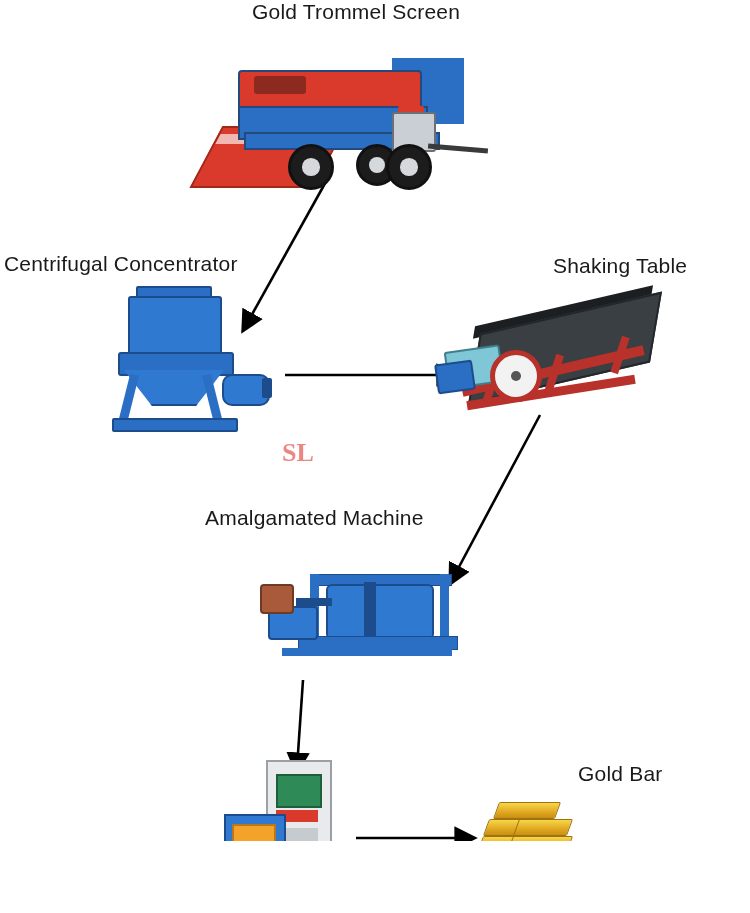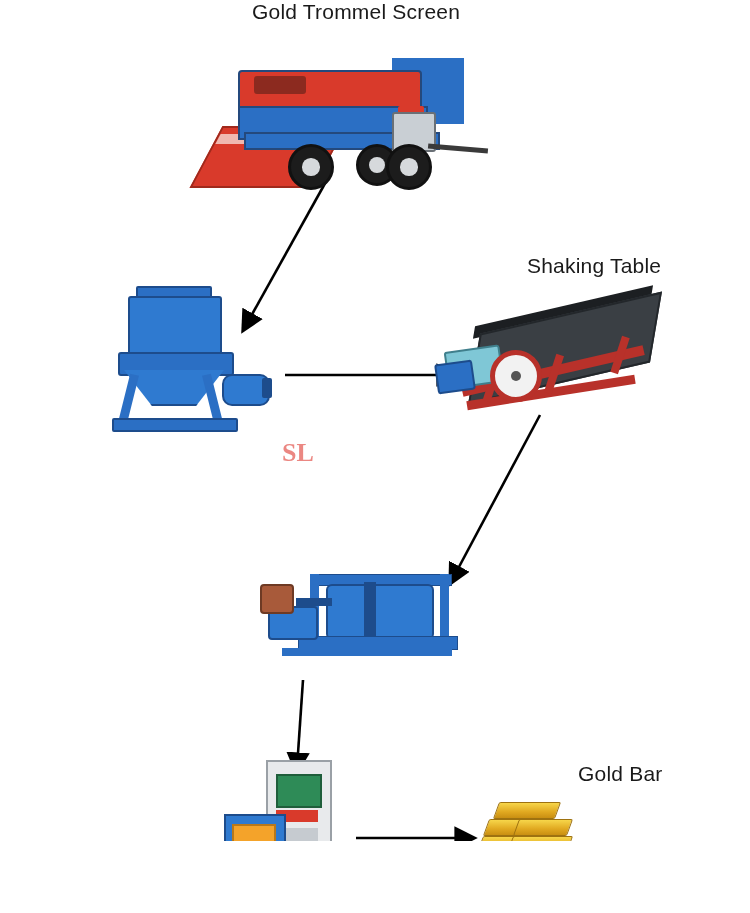--- a/index.html
+++ b/index.html
@@ -299,23 +299,25 @@
     </defs>
     <line x1="328" y1="178" x2="245" y2="327" stroke="#000" stroke-width="2.6" marker-end="url(#ah)"></line>
     <line x1="285" y1="375" x2="452" y2="375" stroke="#000" stroke-width="2.6" marker-end="url(#ah)"></line>
     <line x1="540" y1="415" x2="452" y2="580" stroke="#000" stroke-width="2.6" marker-end="url(#ah)"></line>
     <line x1="303" y1="680" x2="297" y2="768" stroke="#000" stroke-width="2.6" marker-end="url(#ah)"></line>
     <line x1="356" y1="838" x2="470" y2="838" stroke="#000" stroke-width="2.6" marker-end="url(#ah)"></line>
   </svg>
 
   <div class="label" style="left:252px; top:0px;">Gold  Trommel Screen</div>
 
-
-  <div class="label" style="left:527px; top:254px;">Shaking Table</div>
-
+  <div class="label" style="left:4px; top:252px;">Centrifugal Concentrator</div>
+
+  <div class="label" style="left:553px; top:254px;">Shaking Table</div>
+
+  <div class="label" style="left:205px; top:506px;">Amalgamated Machine</div>
 
 
   <div class="label" style="left:578px; top:762px;">Gold Bar</div>
 
   <div class="node trommel">
     <div class="tr-conveyor"></div>
     <div class="tr-conveyor-belt"></div>
     <div class="tr-chute"></div>
     <div class="tr-drumtop"></div>
     <div class="tr-drumtop-inner"></div>

